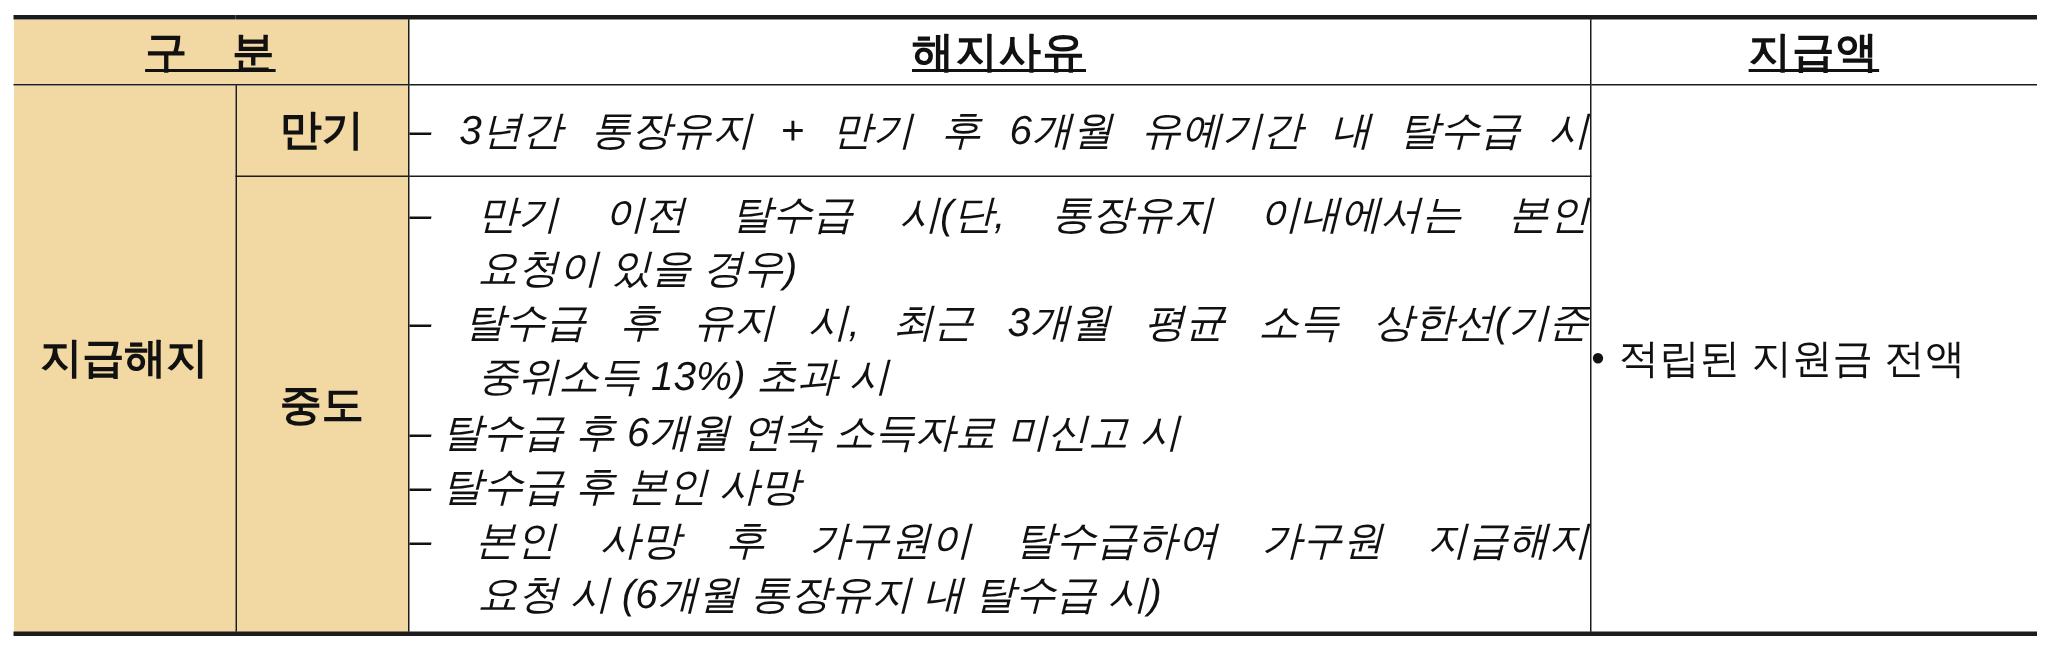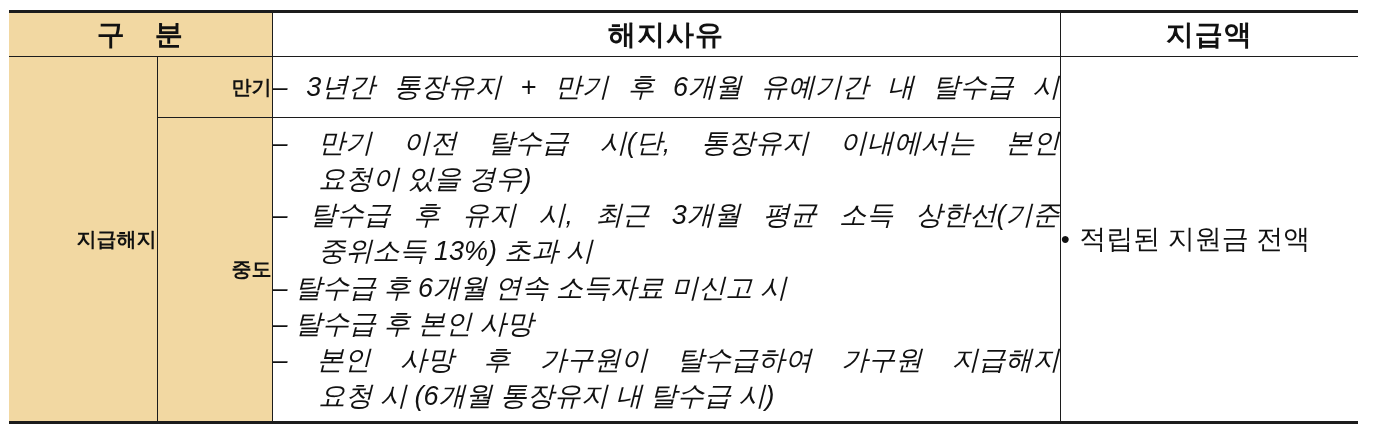--- a/index.html
+++ b/index.html
@@ -25,24 +25,24 @@
     border:1.5px solid var(--border);
     padding:0;
     overflow:hidden;
   }
   
   .no-left{border-left:none !important;}
   .no-right{border-right:none !important;}
   .tan{background:var(--tan);}
   th.hdr{
     font-size:28px;font-weight:bold;text-align:center;vertical-align:middle;
-    letter-spacing:1px;white-space:pre;
+    letter-spacing:1px;white-space:pre;text-decoration:underline;
   }
   td.label{
-    font-size:20px;font-weight:bold;text-align:right;vertical-align:middle;font-family:Liberation Mono, monospace;
+    font-size:28px;font-weight:bold;text-align:center;vertical-align:middle;font-family:Liberation Mono, monospace;
   }
   tr.header-row{height:45px;}
   tr.row-maturity{height:61px;}
   tr.row-midterm{height:305px;}
   td.reason{
     font-size:27px;
     vertical-align:middle;
     padding:2px 14px 2px 7px;
     word-break:keep-all;
     line-height:36px;

